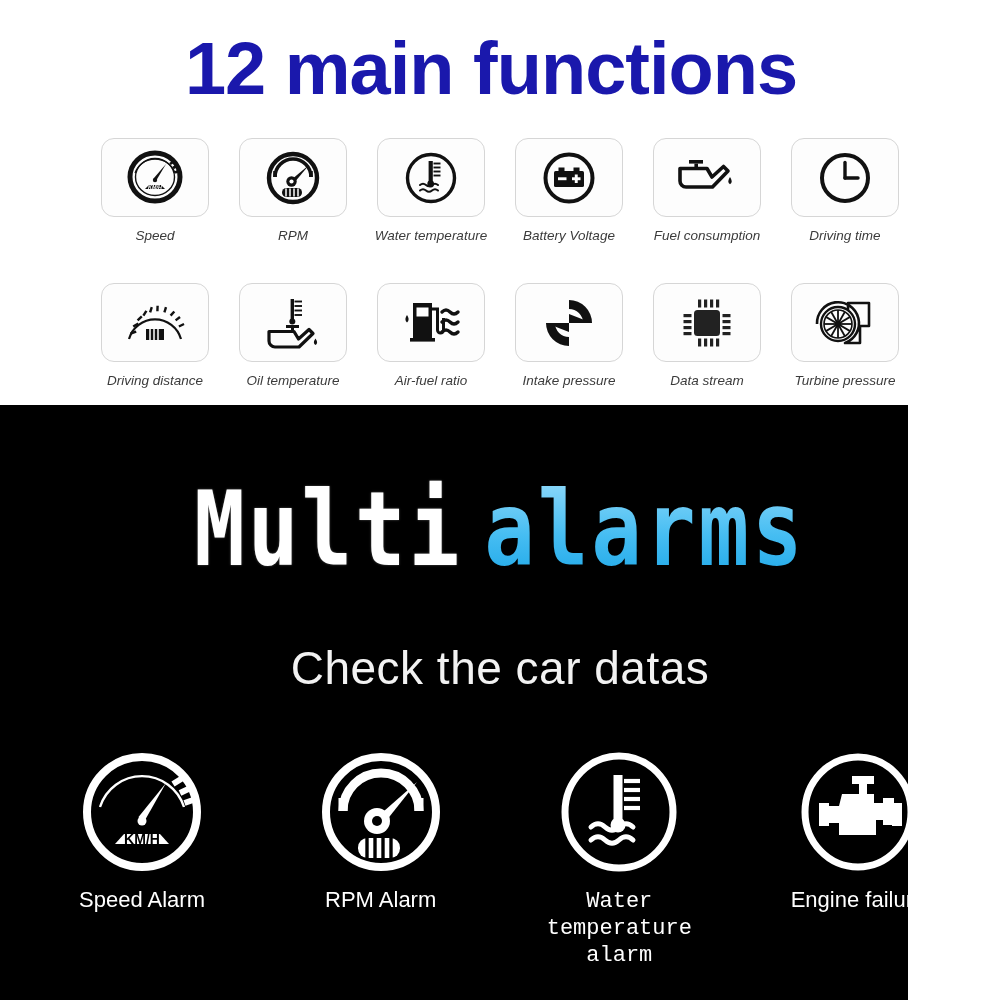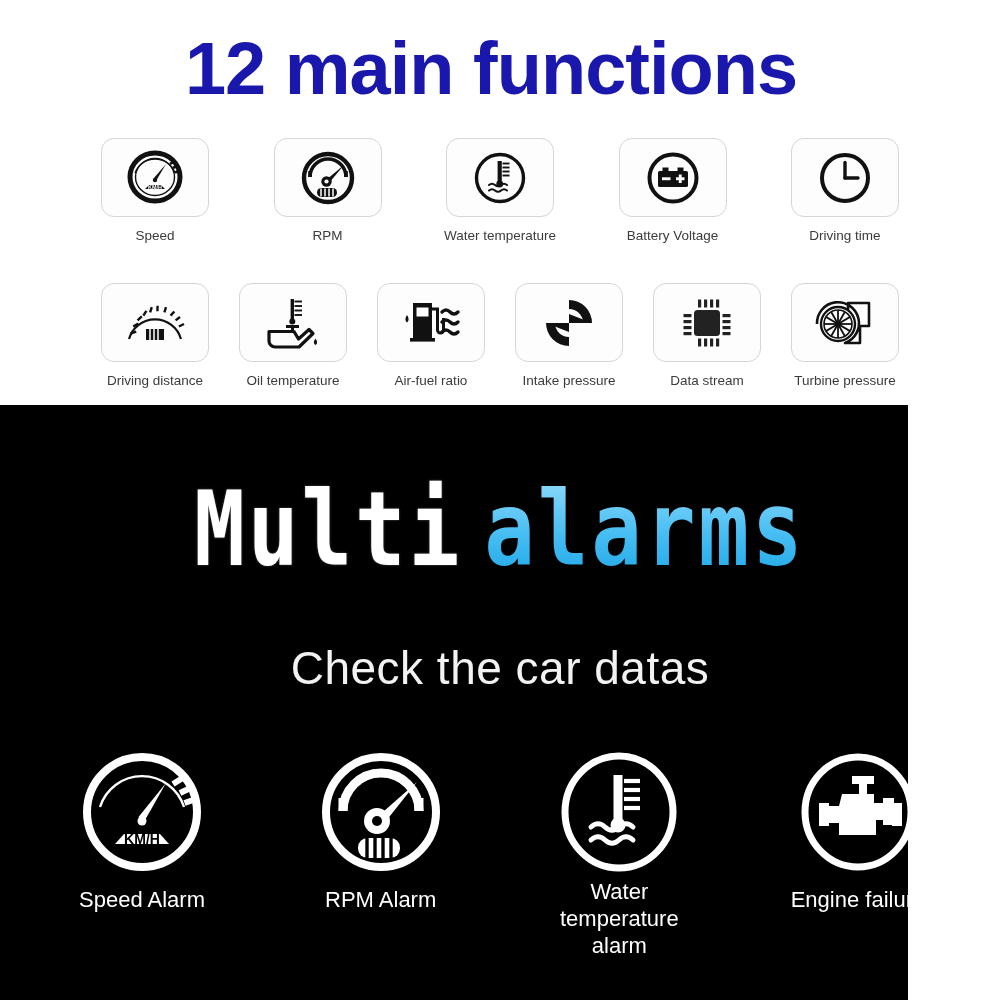--- a/index.html
+++ b/index.html
@@ -23,21 +23,21 @@
     text-align: center;
     font-family: "Liberation Sans", sans-serif;
     font-size: 74px;
     font-weight: 700;
     letter-spacing: -1px;
     color: #1a18ac;
     line-height: 86px;
     white-space: nowrap;
   }
 
-  .fn-grid { position: absolute; left: 0; width: 1000px; }
+  .fn-grid { position: absolute; left: 0; width: 1000px; font-style: italic; }
   #fn-row-1 { top: 138px; }
   #fn-row-2 { top: 283px; }
 
   .fn-row { display: flex; width: 1000px; padding: 0 96px; justify-content: space-between; }
   .fn-cell { width: 118px; display: flex; flex-direction: column; align-items: center; }
 
   .fn-box {
     width: 108px; height: 79px;
     border: 1px solid #d6d6d6;
     border-radius: 13px;
@@ -114,21 +114,21 @@
   }
   .alarm-label {
     margin-top: 12px;
     text-align: center;
     font-family: "Liberation Sans", sans-serif;
     font-size: 22px;
     color: #ffffff;
     line-height: 27px;
     white-space: pre-line;
   }
-  .alarm-cell.two-line .alarm-label { margin-top: 4px; }
+  .alarm-cell.two-line .alarm-label { margin-top: 14px; font-family: Liberation Mono, monospace; }
 </style>
 </head>
 <body>
 
 <div id="page">
 
   <div id="top-section">
 
     <div id="main-title">12 main functions</div>
 
@@ -208,20 +208,31 @@
               <rect x="17.5" y="17.5" width="6" height="4" fill="#111"></rect>
               <rect x="32.5" y="17.5" width="6" height="4" fill="#111"></rect>
               <rect x="17" y="27.3" width="8.5" height="2.9" fill="#fff"></rect>
               <rect x="31" y="27.3" width="8.5" height="2.9" fill="#fff"></rect>
               <rect x="33.8" y="24.5" width="2.9" height="8.5" fill="#fff"></rect>
             </svg>
           </div>
           <div class="fn-label">Battery Voltage</div>
         </div>
 
+        <div class="fn-cell">
+          <div class="fn-box">
+            <svg class="fn-icon" width="62" height="46" viewBox="0 0 62 46">
+              <rect x="13" y="5" width="14" height="3.6" fill="#111"></rect>
+              <rect x="18.4" y="8.6" width="3.6" height="5" fill="#111"></rect>
+              <path d="M4 13.5 H31 L36 22 L47.5 11.5 L52 16 L36.5 32 H10 A6 6 0 0 1 4 26 Z" fill="none" stroke="#111" stroke-width="3.6" stroke-linejoin="round"></path>
+              <path d="M54 22 q3.5 5 0 7.2 q-3.5 -2.2 0 -7.2 Z" fill="#111"></path>
+            </svg>
+          </div>
+          <div class="fn-label">Fuel consumption</div>
+        </div>
 
         <div class="fn-cell">
           <div class="fn-box">
             <svg class="fn-icon" width="56" height="56" viewBox="0 0 56 56">
               <circle cx="28" cy="28" r="23" fill="none" stroke="#111" stroke-width="4"></circle>
               <line x1="28" y1="28" x2="28" y2="12.5" stroke="#111" stroke-width="3.4" stroke-linecap="round"></line>
               <line x1="28" y1="28" x2="41" y2="28" stroke="#111" stroke-width="3.4" stroke-linecap="round"></line>
             </svg>
           </div>
           <div class="fn-label">Driving time</div>

